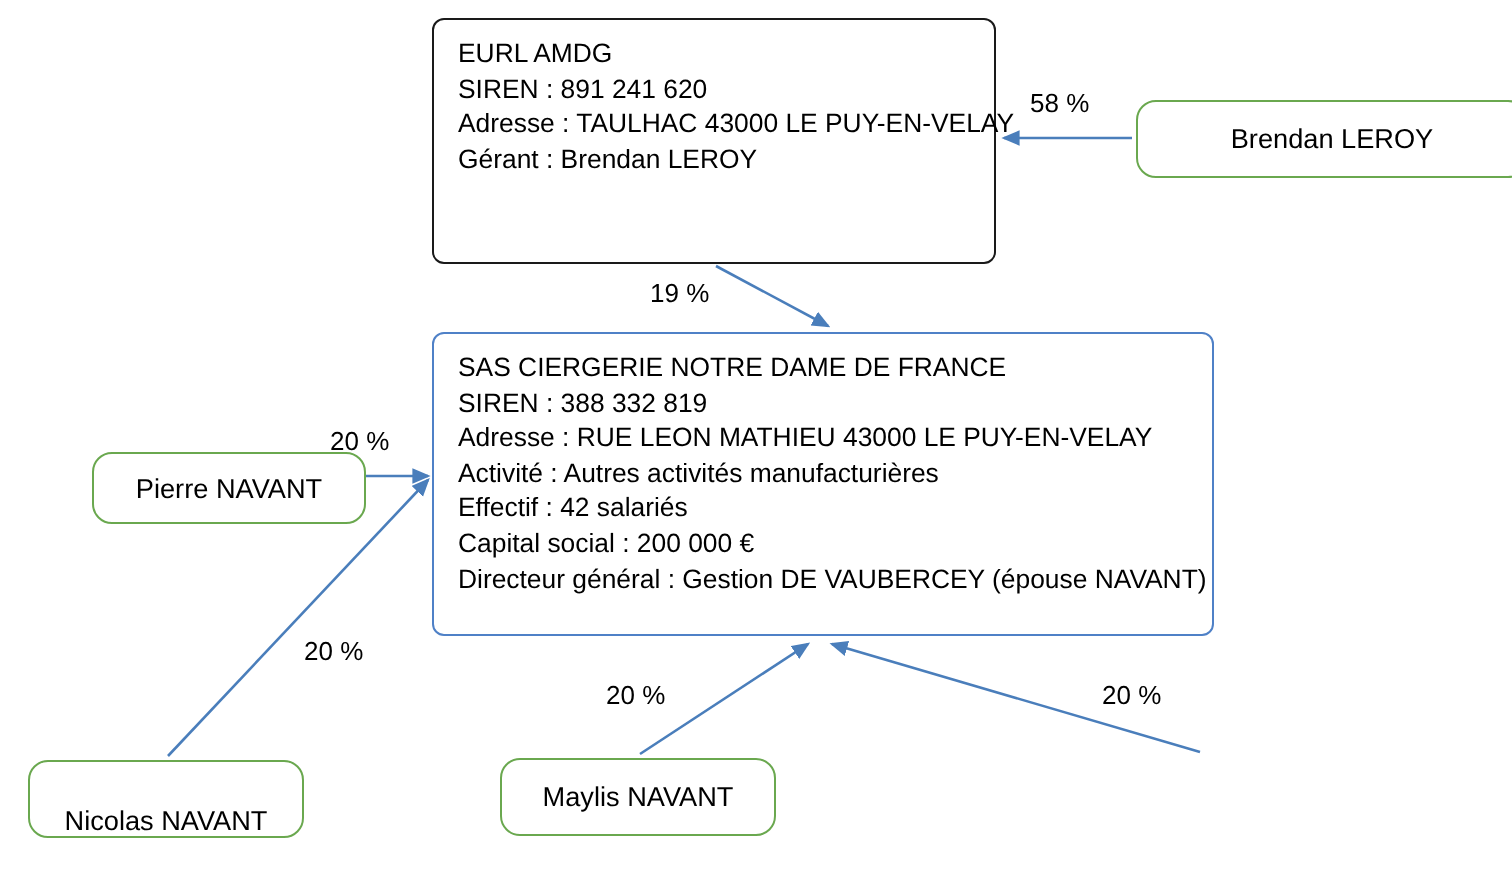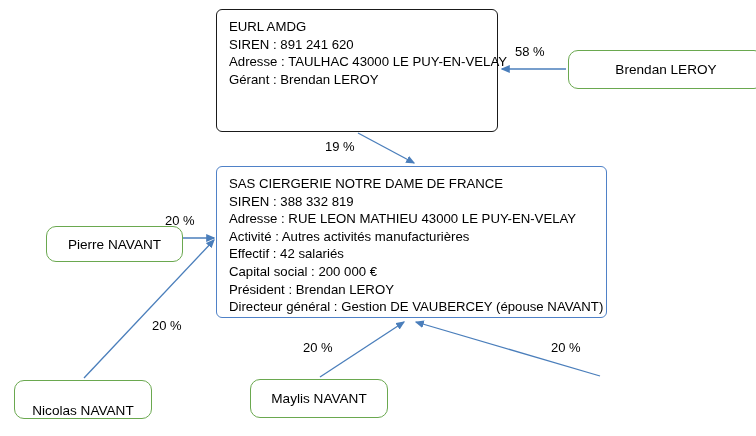--- a/index.html
+++ b/index.html
@@ -101,21 +101,20 @@
     <div class="entity-line">Gérant : Brendan LEROY</div>
   </div>
 
   <div class="entity-box company-secondary" style="left:216px; top:166px; width:391px; height:152px;">
     <div class="entity-line">SAS CIERGERIE NOTRE DAME DE FRANCE</div>
     <div class="entity-line">SIREN : 388 332 819</div>
     <div class="entity-line">Adresse : RUE LEON MATHIEU 43000 LE PUY-EN-VELAY</div>
     <div class="entity-line">Activité : Autres activités manufacturières</div>
     <div class="entity-line">Effectif :  42 salariés</div>
     <div class="entity-line">Capital social : 200 000 €</div>
-    <div class="entity-line">Président : Brendan LEROY</div>
     <div class="entity-line">Directeur général : Gestion DE VAUBERCEY (épouse NAVANT)</div>
   </div>
 
   <div class="person-box" style="left:568px; top:50px; width:196px; height:39px;">
     <span>Brendan LEROY</span>
   </div>
 
   <div class="person-box" style="left:2px; top:226px; width:137px; height:36px;margin-left:44px;">
     <span>Pierre NAVANT</span>
   </div>

